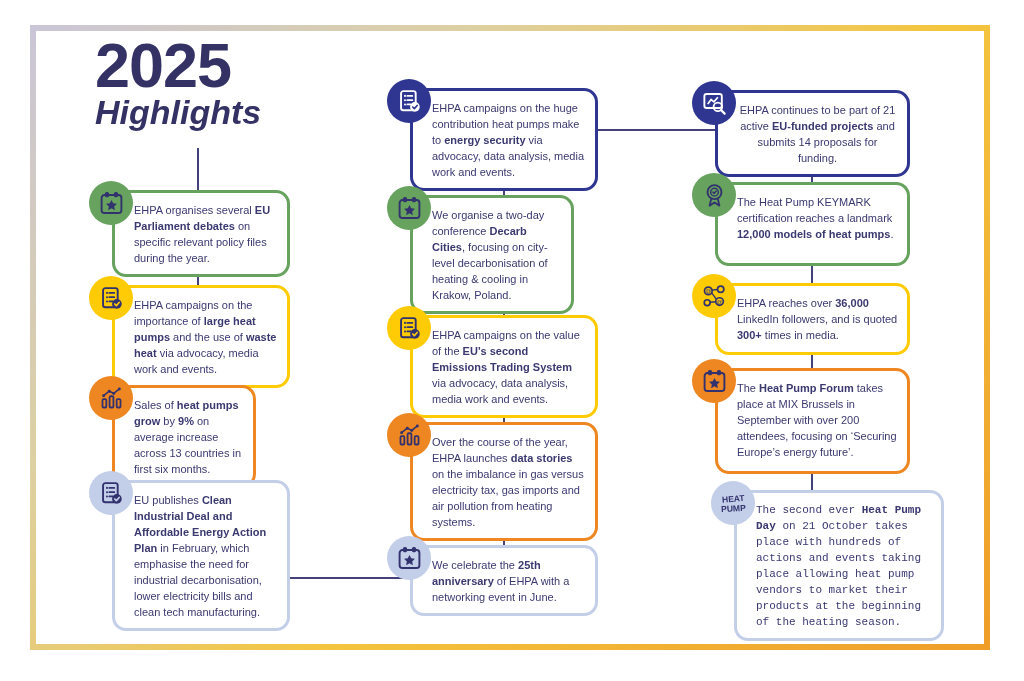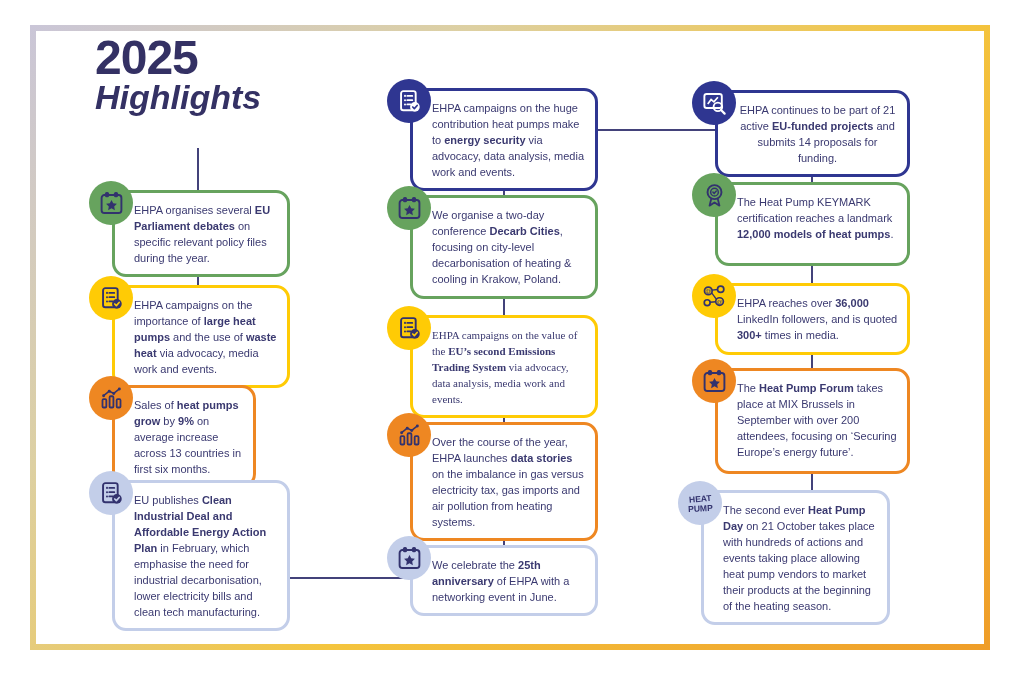--- a/index.html
+++ b/index.html
@@ -2,21 +2,21 @@
 <html style="--navy_c: #2f3691; --green_c: #67a35e; --yellow_c: #ffcb05; --orange_c: #ee8722; --lavender_c: #c3cee9; --navy_text: #32326e; --text: #3a3970; --title: #343164; --line: #43427a; --frame_start: #cac6d8; --frame_mid: #f4c53e; --frame_end: #ef9d28;"><head>
 <meta charset="utf-8">
 <style>
   html,body{margin:0;padding:0;background:#fff;}
   .canvas{position:relative;width:1024px;height:681px;background:#fff;overflow:hidden;
           font-family:"Liberation Sans","DejaVu Sans",sans-serif;}
   .frame{position:absolute;left:30px;top:25px;width:960px;height:625px;box-sizing:border-box;padding:6px;
          background:linear-gradient(135deg,var(--frame_start) 0%,#ddd0a2 28%,var(--frame_mid) 58%,var(--frame_end) 100%);}
   .frame-inner{width:100%;height:100%;background:#fff;}
   .title{position:absolute;left:95px;top:34px;color:var(--title);z-index:2;}
-  .title h1{margin:0;font-size:48px;line-height:1.0;font-weight:bold;letter-spacing:-1px;}
+  .title h1{margin:0;font-size:63px;line-height:1.0;font-weight:bold;letter-spacing:-1px;}
   .title h2{margin:-4px 0 0 0;font-size:34px;font-weight:bold;font-style:italic;letter-spacing:0;}
   .logo{position:absolute;left:850px;top:38px;z-index:2;color:var(--navy_text);}
   .line{position:absolute;background:var(--line);z-index:1;}
   .line.v{width:1.5px;}
   .line.h{height:1.5px;}
   .card{position:absolute;background:#fff;border:3px solid var(--accent);border-radius:14px;
         padding:9px 9px 8px 19px;box-sizing:border-box;z-index:2;color:var(--text);}
   .card p{margin:0;font-size:11px;line-height:16px;}
   .card b{font-weight:bold;}
   .badge{position:absolute;left:-26px;top:-12px;width:44px;height:44px;border-radius:50%;
@@ -144,29 +144,29 @@
   </div>
 
   <div class="card navy" style="left:410px;top:88px;width:188px;min-height:88px;">
     <span class="badge">
         <svg viewBox="0 0 24 24">
           <use href="#sym-doc-check"></use>
         </svg>
       </span>
     <p><span>EHPA campaigns on the huge contribution heat pumps make to </span><b>energy security</b><span> via advocacy, data analysis, media work and events.</span></p>
   </div>
-  <div class="card green" style="left:410px;top:195px;width:188px;min-height:104px;">
+  <div class="card green" style="left:410px;top:195px;width:164px;min-height:104px;">
     <span class="badge">
         <svg viewBox="0 0 24 24">
           <use href="#sym-calendar-star"></use>
         </svg>
       </span>
     <p><span>We organise a two-day conference </span><b>Decarb Cities</b><span>, focusing on city-level decarbonisation of heating &amp; cooling in Krakow, Poland.</span></p>
   </div>
-  <div class="card yellow" style="left:410px;top:315px;width:188px;min-height:88px;font-family:Liberation Serif, serif;">
+  <div class="card yellow" style="left:410px;top:315px;width:188px;min-height:88px;">
     <span class="badge">
         <svg viewBox="0 0 24 24">
           <use href="#sym-doc-check"></use>
         </svg>
       </span>
     <p><span>EHPA campaigns on the value of the </span><b>EU’s second Emissions Trading System</b><span> via advocacy, data analysis, media work and events.</span></p>
   </div>
   <div class="card orange" style="left:410px;top:422px;width:188px;min-height:104px;">
     <span class="badge">
         <svg viewBox="0 0 24 24">
@@ -209,21 +209,21 @@
     <p><span>EHPA reaches over </span><b>36,000</b><span> LinkedIn followers, and is quoted </span><b>300+</b><span> times in media.</span></p>
   </div>
   <div class="card orange" style="left:715px;top:368px;width:195px;min-height:106px;">
     <span class="badge">
         <svg viewBox="0 0 24 24">
           <use href="#sym-calendar-star"></use>
         </svg>
       </span>
     <p><span>The </span><b>Heat Pump Forum</b><span> takes place at MIX Brussels in September with over 200 attendees, focusing on ‘Securing Europe’s energy future’.</span></p>
   </div>
-  <div class="card lavender" style="left:701px;top:490px;width:189px;min-height:128px;">
+  <div class="card lavender" style="left:734px;top:490px;width:210px;min-height:128px;font-family:Liberation Mono, monospace;">
     <span class="badge">
         <svg viewBox="0 0 24 24">
           <use href="#sym-heatpump"></use>
         </svg>
       </span>
     <p><span>The second ever </span><b>Heat Pump Day</b><span> on 21 October takes place with hundreds of actions and events taking place allowing heat pump vendors to market their products at the beginning of the heating season.</span></p>
   </div>
 </div>
 
 </body></html>

